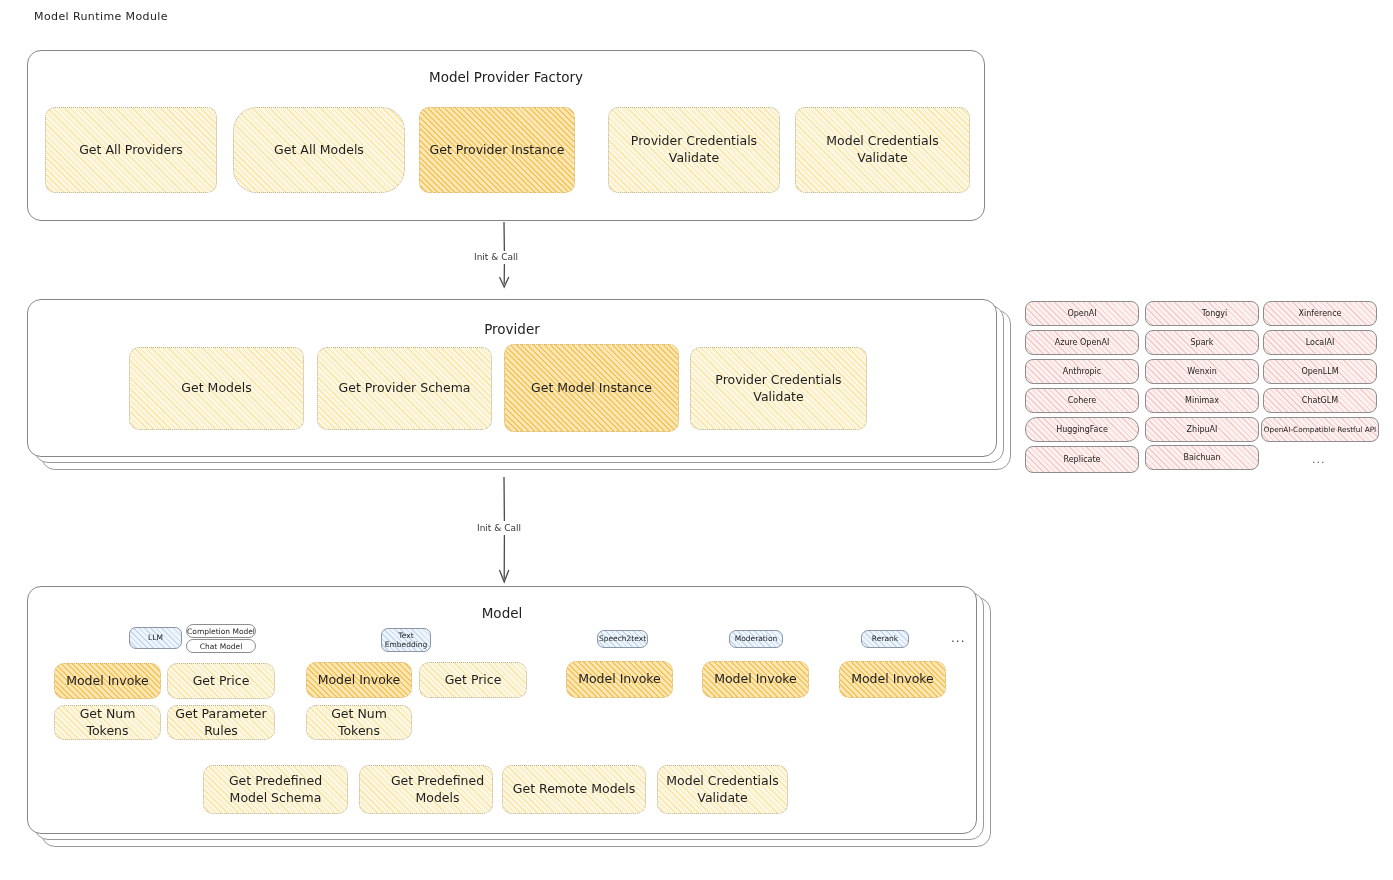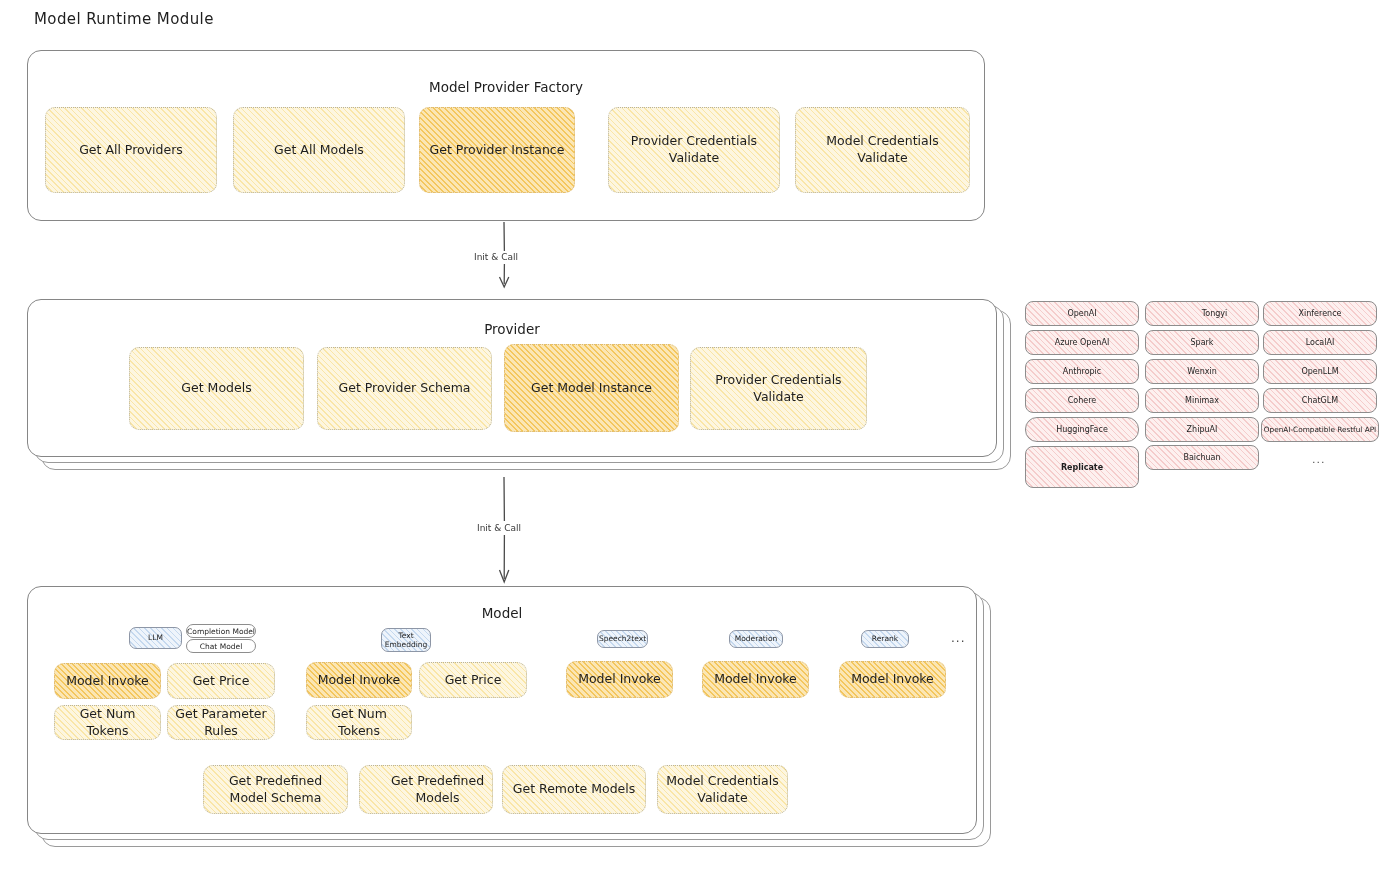--- a/index.html
+++ b/index.html
@@ -16,21 +16,21 @@
     overflow: hidden;
   }
 
   
   .hand { font-family: "DejaVu Sans", "Liberation Sans", sans-serif; }
 
   #diagram-title {
     position: absolute;
     left: 34px;
     top: 10px;
-    font-size: 15px;
+    font-size: 11px;
     letter-spacing: 0.4px;
     color: #1e1e1e;
   }
 
   
   .panel {
     position: absolute;
     border: 1.4px solid #868686;
     border-radius: 14px;
     background: #ffffff;
@@ -179,27 +179,27 @@
     color: #444;
     letter-spacing: 1px;
   }
 </style>
 </head>
 <body>
 
 <div id="diagram-title" class="hand">Model Runtime Module</div>
 
 <div class="panel" style="left:27px; top:50px; width:958px; height:171px;">
-  <div class="panel-title" style="top:18px;margin-top:10px;">Model Provider Factory</div>
+  <div class="panel-title" style="top:18px;">Model Provider Factory</div>
 </div>
 
 <div class="mbox fill-light" style="left:45px; top:107px; width:172px; height:86px;">
   <span>Get All Providers</span>
 </div>
-<div class="mbox fill-light" style="left:233px; top:107px; width:172px; height:86px;">
+<div class="mbox fill-light" style="left:233px; top:107px; width:172px; height:86px;border-radius:24px;">
   <span>Get All Models</span>
 </div>
 <div class="mbox fill-strong" style="left:419px; top:107px; width:156px; height:86px;">
   <span>Get Provider Instance</span>
 </div>
 <div class="mbox fill-light" style="left:608px; top:107px; width:172px; height:86px;">
   <span>Provider Credentials Validate</span>
 </div>
 <div class="mbox fill-light" style="left:795px; top:107px; width:175px; height:86px;">
   <span>Model Credentials Validate</span>
@@ -238,21 +238,21 @@
 </div>
 <div class="chip fill-pink" style="left:1025px; top:359px; width:114px; height:25px;">
   <span>Anthropic</span>
 </div>
 <div class="chip fill-pink" style="left:1025px; top:388px; width:114px; height:25px;">
   <span>Cohere</span>
 </div>
 <div class="chip fill-pink" style="left:1025px; top:417px; width:114px; height:25px;border-radius:12px;">
   <span>HuggingFace</span>
 </div>
-<div class="chip fill-pink" style="left:1025px; top:446px; width:114px; height:42px;font-weight:bold;">
+<div class="chip fill-pink" style="left:1025px; top:446px; width:114px; height:27px;">
   <span>Replicate</span>
 </div>
 
 <div class="chip fill-pink" style="left:1145px; top:301px; width:114px; height:25px;padding-left:28px;">
   <span>Tongyi</span>
 </div>
 <div class="chip fill-pink" style="left:1145px; top:330px; width:114px; height:25px;">
   <span>Spark</span>
 </div>
 <div class="chip fill-pink" style="left:1145px; top:359px; width:114px; height:25px;">

